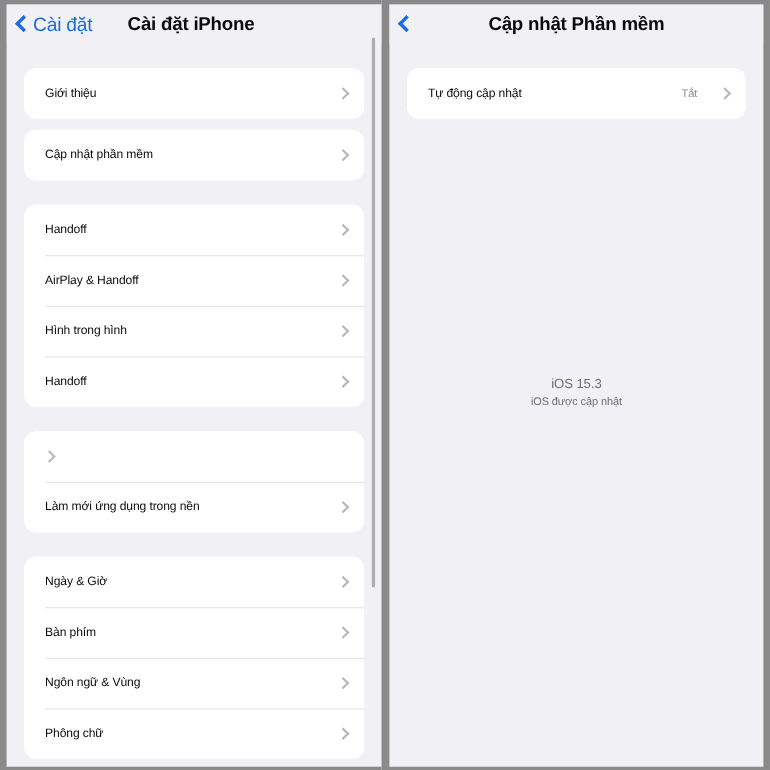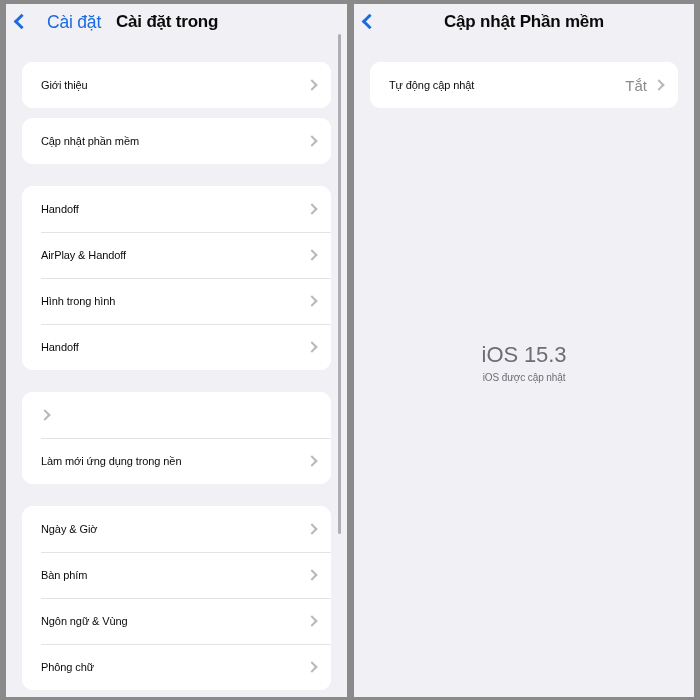--- a/index.html
+++ b/index.html
@@ -30,21 +30,21 @@
   .navbar {
     position: relative;
     height: 36px;
     background: #f1f1f5;
     display: flex;
     align-items: center;
   }
   .back {
     display: flex;
     align-items: center;
-    gap: 20px;
+    gap: 3px;
     padding-left: 10px;
     color: #1a6ae0;
     cursor: pointer;
   }
   .chev-left {
     width: 11px; height: 11px;
     border-left: 3.4px solid #1a6ae0;
     border-bottom: 3.4px solid #1a6ae0;
     transform: rotate(45deg);
     margin-top: -1px;
@@ -85,23 +85,23 @@
     height: 1px;
     background: #e3e3e6;
   }
   .row-label {
     flex: 1;
     font-size: 11px;
     color: #0a0a0a;
     letter-spacing: -0.1px;
   }
   .row-value {
-    font-size: 15px;
+    font-size: 10px;
     color: #8b8b90;
-    margin-right: 8px;
+    margin-right: 21px;
   }
   .chev-right {
     width: 8px; height: 8px;
     border-top: 2.1px solid #b9b9bd;
     border-right: 2.1px solid #b9b9bd;
     transform: rotate(45deg);
     flex: 0 0 auto;
     margin-right: 2px;
   }
 
@@ -131,36 +131,36 @@
   }
 
   
   .status-block {
     position: absolute;
     left: 0; right: 0;
     top: 338px;
     text-align: center;
     color: #6d6d74;
   }
-  .status-version { font-size: 22px; letter-spacing: -0.1px; }
+  .status-version { font-size: 12px; letter-spacing: -0.1px; }
   .status-sub { font-size: 10px; margin-top: 4px; letter-spacing: -0.1px; }
 </style>
 </head>
 <body>
 
 <div class="screens">
 
   <div class="panel panel-left">
 
     <div class="navbar">
       <div class="back">
         <span class="chev-left"></span>
         <span class="back-label">Cài đặt</span>
       </div>
-      <div class="nav-title nav-title-left">Cài đặt trong</div>
+      <div class="nav-title nav-title-left">Cài đặt iPhone</div>
     </div>
 
     <div class="gap-top"></div>
 
     <div class="card">
       <div class="row">
         <span class="row-label">Giới thiệu</span>
         <span class="chev-right"></span>
       </div>
     </div>

